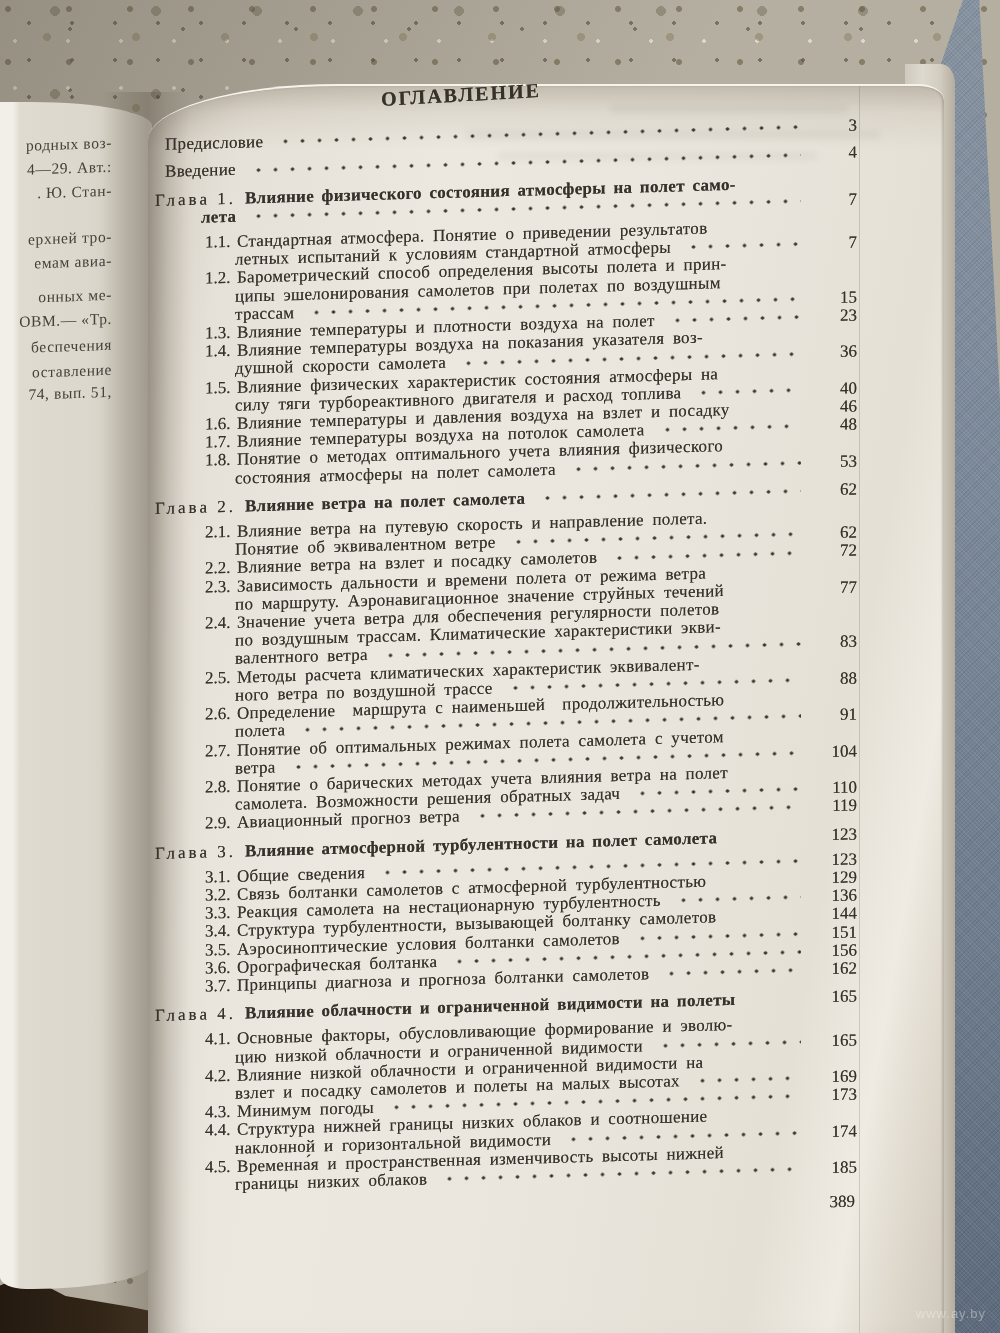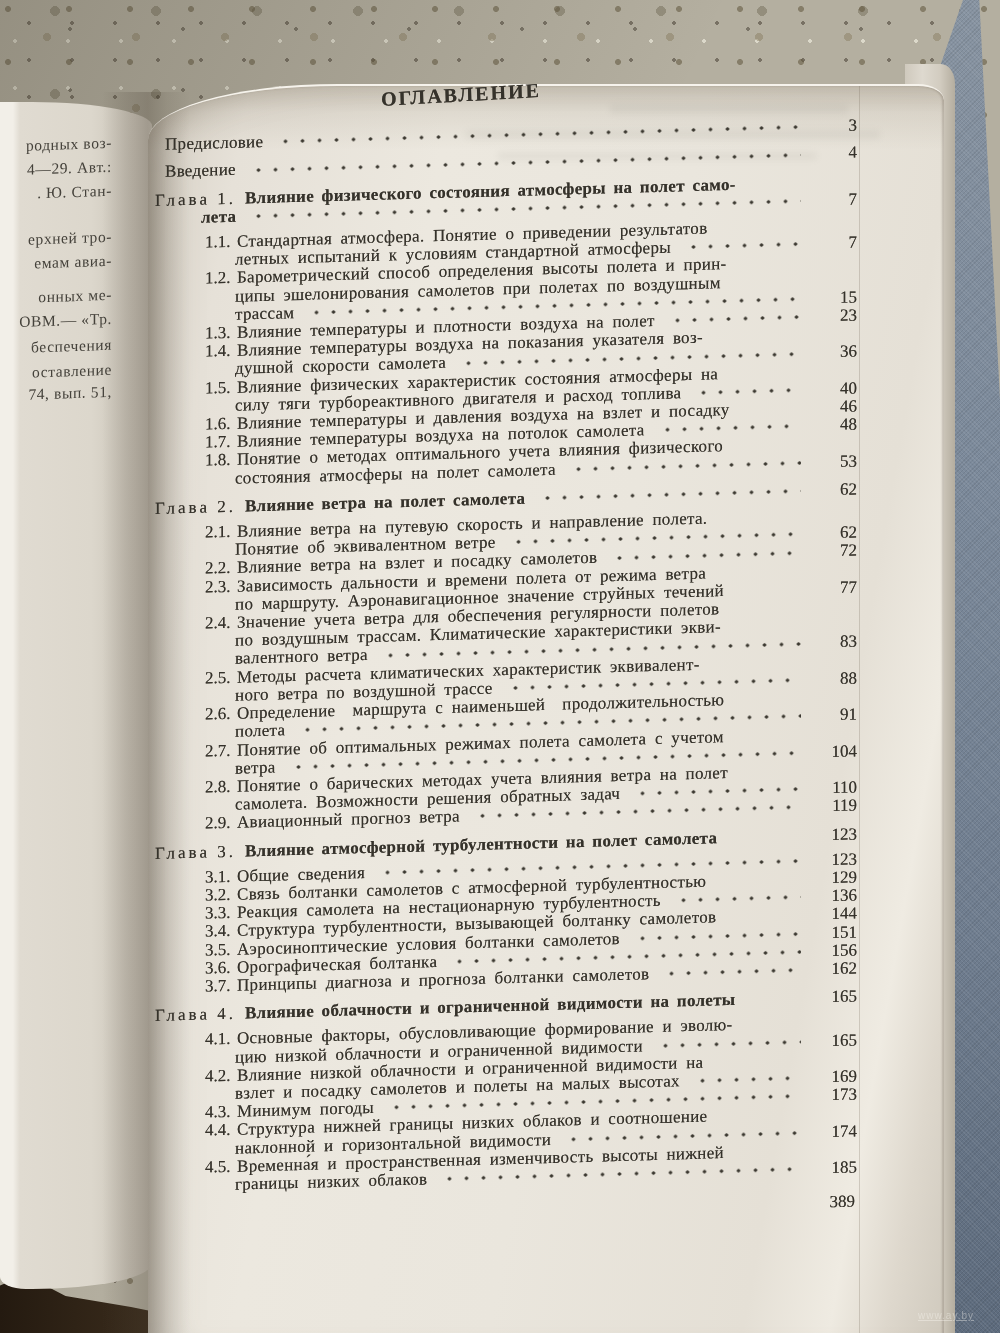--- a/index.html
+++ b/index.html
@@ -63,22 +63,22 @@
   .num{flex:0 0 32px;white-space:pre;}
   .chnum{letter-spacing:3px;margin-right:9px;white-space:pre;}
   .txt{white-space:pre;word-spacing:4px;letter-spacing:.3px;}
   .b{font-weight:bold;}
   .entry.chapter .txt{word-spacing:3px;}
   .leader{flex:1 1 auto;min-width:10px;height:6px;margin:0 10px;align-self:center;}
   .leader.dots{background-image:radial-gradient(circle at 50% 50%, #3a372f 1.4px, transparent 1.9px);
     background-size:17px 6px;background-repeat:repeat-x;background-position:4px 50%;}
   .pg{flex:0 0 46px;text-align:right;white-space:pre;}
   .footer-num{text-align:right;margin-top:16px;padding-right:2px;}
-  .watermark{position:absolute;right:26px;bottom:12px;z-index:8;color:rgba(252,250,244,.38);
-    font-family:"Liberation Sans",sans-serif;font-size:10px;letter-spacing:1px;text-decoration:underline;}
+  .watermark{position:absolute;right:14px;bottom:12px;z-index:8;color:rgba(252,250,244,.38);
+    font-family:"Liberation Sans",sans-serif;font-size:13px;letter-spacing:1px;}
 </style>
 </head>
 <body>
 
 <div class="dark-corner"></div>
 <div class="cover"></div>
 <div class="stack"></div>
 
 <div class="page left"></div>
 

